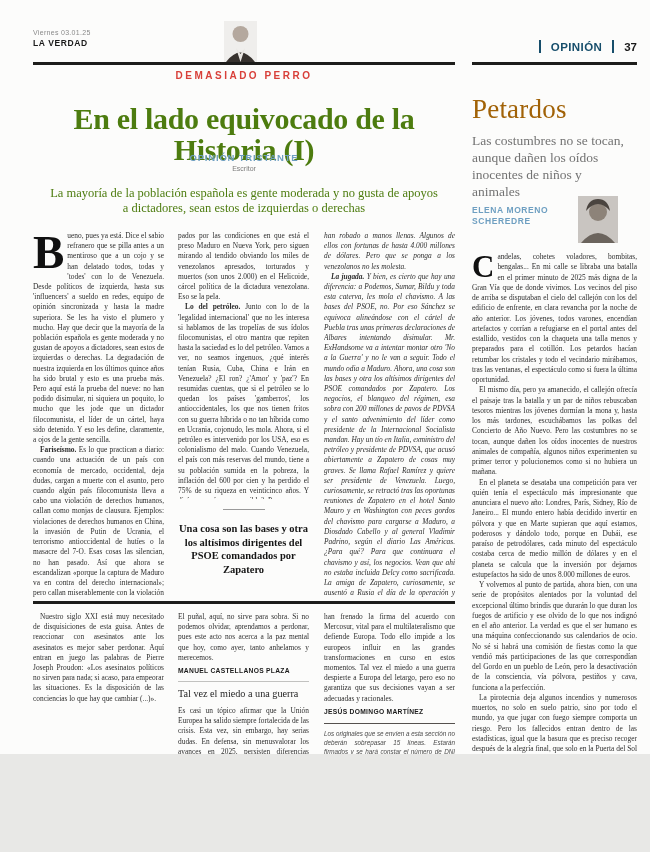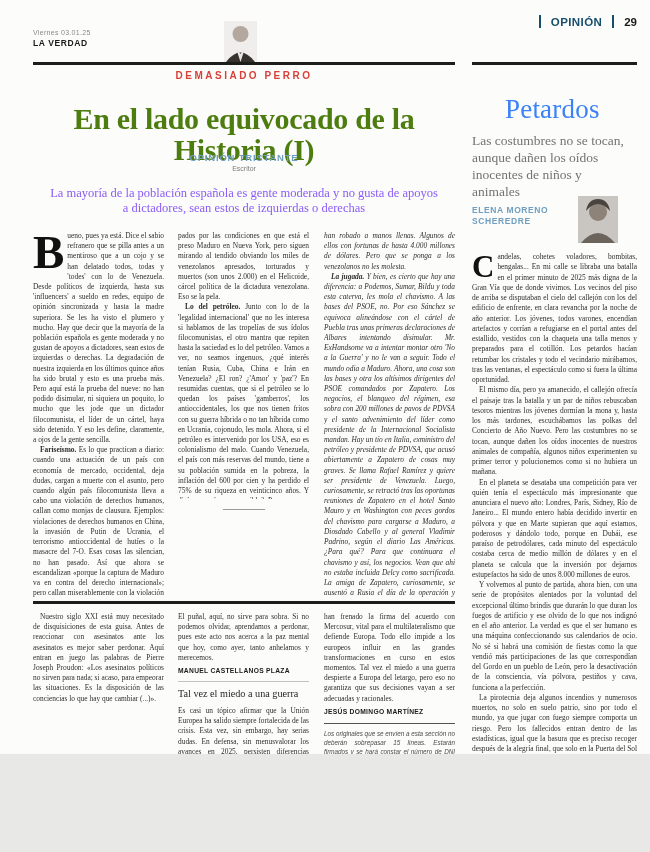--- a/index.html
+++ b/index.html
@@ -2,42 +2,42 @@
 <html lang="es"><head>
 <meta charset="utf-8">
 <style>
   html,body{margin:0;padding:0;background:#e8e8e6;}
   .page{position:relative;width:650px;height:754px;background:#fcfcfb;margin:0 auto;
         font-family:"Liberation Serif",serif;color:#2e2e2e;overflow:hidden;}
 
   
   .hdr-date{position:absolute;left:33px;top:29px;font:7px "Liberation Sans",sans-serif;color:#8a8a8a;letter-spacing:.3px;}
   .hdr-masthead{position:absolute;left:33px;top:38px;font:bold 8.5px "Liberation Sans",sans-serif;color:#1a1a1a;letter-spacing:.6px;}
-  .hdr-flag{position:absolute;right:13px;top:15px;display:flex;align-items:center;gap:10px;}
+  .hdr-flag{position:absolute;right:13px;top:40px;display:flex;align-items:center;gap:10px;}
   .flag-bar{width:2px;height:13px;background:#174e6b;}
   .flag-section{font:bold 11.5px "Liberation Sans",sans-serif;color:#174e6b;letter-spacing:.4px;}
   .flag-page{font:bold 11.5px "Liberation Sans",sans-serif;color:#1a1a1a;}
 
   .rule-main{position:absolute;left:33px;top:62px;width:422px;height:3px;background:#1d1d1b;}
   .rule-side{position:absolute;left:472px;top:62px;width:165px;height:3px;background:#1d1d1b;}
 
   .top-photo{position:absolute;left:224px;top:21px;width:33px;height:41px;}
   .sb-photo{position:absolute;left:578px;top:196px;width:40px;height:47px;}
 
   
   .kicker{position:absolute;left:33px;top:70px;width:422px;text-align:center;
           font:bold 10px "Liberation Sans",sans-serif;letter-spacing:2.5px;color:#d8403a;}
   .headline{position:absolute;left:33px;top:83px;width:422px;text-align:center;
             font:bold 30px/31px "Liberation Serif",serif;color:#4d7c0f;letter-spacing:-.3px;}
   .byline{position:absolute;left:33px;top:152px;width:422px;text-align:center;
           font:bold 9.5px "Liberation Sans",sans-serif;color:#6e9fc1;letter-spacing:.8px;}
   .byline-role{position:absolute;left:33px;top:165px;width:422px;text-align:center;
           font:7px "Liberation Sans",sans-serif;color:#7c7c7c;}
   .standfirst{position:absolute;left:48px;top:186px;width:392px;text-align:center;
-          font:12.5px/15px "Liberation Serif",serif;color:#8b5cf6;}
+          font:12.5px/15px "Liberation Serif",serif;color:#4d7c0f;}
 
   
   .bodycol{position:absolute;top:231px;width:131px;height:368px;overflow:hidden;
            font:7.4px/10.2px "Liberation Serif",serif;text-align:justify;color:#2e2e2e;}
   .c1{left:33px;} .c2{left:178px;} .c3{left:324px;font-style:italic;}
   .bodycol p{margin:0;}
   .bodycol p.ind{text-indent:7px;}
   .lead{font-weight:bold;}
   .dropcap{float:left;font:bold 47px/39px "Liberation Serif",serif;color:#111;padding:2px 3px 0 0;}
   .dropcap-sm{float:left;font:bold 31px/26px "Liberation Serif",serif;color:#111;padding:2px 3px 0 0;}
@@ -55,42 +55,42 @@
   .lcol p{margin:0;}
   .lcol p.ind{text-indent:7px;}
   .sig{font:bold 6.7px "Liberation Sans",sans-serif;color:#1a1a1a;letter-spacing:.3px;margin-top:4px;text-align:left;}
   .letter-rule{height:1px;background:#c2c2c0;margin:7px 0 6px;}
   .letter-title{font:10.2px "Liberation Serif",serif;color:#1f1f1f;margin:0 0 7px;white-space:nowrap;overflow:hidden;}
   .note-rule{height:1.5px;background:#55514e;margin:8px 0 6px;}
   .note{font:italic 6.3px/8.7px "Liberation Sans",sans-serif;color:#4a4a4a;text-align:justify;}
   .note b{font-style:italic;}
 
   
-  .sb-title{position:absolute;left:472px;top:72px;font:27px "Liberation Serif",serif;color:#3b82f6;letter-spacing:.2px;margin-left:33px;}
+  .sb-title{position:absolute;left:472px;top:72px;font:27px "Liberation Serif",serif;color:#a16207;letter-spacing:.2px;}
   .sb-standfirst{position:absolute;left:472px;top:132px;width:152px;
                  font:13.5px/17px "Liberation Serif",serif;color:#737373;}
   .sb-byline{position:absolute;left:472px;top:205px;font:bold 8.5px/11px "Liberation Sans",sans-serif;
              color:#6e9fc1;letter-spacing:.6px;}
   .sb-body{position:absolute;left:472px;top:252px;width:165px;height:584px;overflow:hidden;
            font:7.4px/10.25px "Liberation Serif",serif;text-align:justify;color:#2e2e2e;}
   .sb-body p{margin:0;}
   .sb-body p.ind{text-indent:7px;}
 </style>
 </head>
 <body>
 
 <div class="page">
 
   <div class="hdr-date">Viernes 03.01.25</div>
   <div class="hdr-masthead">LA VERDAD</div>
   <div class="hdr-flag">
     <span class="flag-bar"></span>
     <span class="flag-section">OPINIÓN</span>
     <span class="flag-bar"></span>
-    <span class="flag-page">29</span>
+    <span class="flag-page">37</span>
   </div>
 
   <div class="rule-main"></div>
   <div class="rule-side"></div>
 
   <div class="top-photo">
     <svg width="33" height="41" viewBox="0 0 33 41" xmlns="http://www.w3.org/2000/svg">
       <rect width="33" height="41" fill="#efeeec"></rect>
       <circle cx="16.5" cy="13" r="8" fill="#b4a89e"></circle>
       <path d="M2 41 Q16.5 22 31 41 Z" fill="#37322e"></path>
@@ -109,20 +109,21 @@
     <p class="ind"><span class="lead">Fariseísmo.</span> <span>Es lo que practican a diario: cuando una actuación de un país con economía de mercado, occidental, deja dudas, cargan a muerte con el asunto, pero cuando algún país filocomunista lleva a cabo una violación de derechos humanos, callan como monjas de clausura. Ejemplos: violaciones de derechos humanos en China, la invasión de Putin de Ucrania, el terrorismo antioccidental de hutíes o la masacre del 7-O. Esas cosas las silencian, no han pasado. Así que ahora se escandalizan «porque la captura de Maduro va en contra del derecho internacional»; pero callan miserablemente con la violación del derecho internacional que supone que Edmundo González arrasara en las elecciones y Maduro diera un golpe de Estado y se proclamara presidente. Ahora, preocu-</span></p>
   </div>
 
   <div class="bodycol c2">
     <div class="c2-text">
       <p><span>pados por las condiciones en que está el preso Maduro en Nueva York, pero siguen mirando al tendido obviando los miles de venezolanos apresados, torturados y muertos (son unos 2.000) en el Helicoide, cárcel política de la dictadura venezolana. Eso se la pela.</span></p>
       <p class="ind"><span class="lead">Lo del petróleo.</span> <span>Junto con lo de la 'legalidad internacional' que no les interesa si hablamos de las tropelías de sus ídolos filocomunistas, el otro mantra que repiten hasta la saciedad es lo del petróleo. Vamos a ver, no seamos ingenuos, ¿qué interés tenían Rusia, Cuba, China e Irán en Venezuela? ¿El ron? ¿'Amor' y 'paz'? En resumidas cuentas, que si el petróleo se lo quedan los países 'gamberros', los antioccidentales, los que nos tienen fritos con su guerra híbrida o no tan híbrida como en Ucrania, cojonudo, les mola. Ahora, si el petróleo es intervenido por los USA, eso es colonialismo del malo. Cuando Venezuela, el país con más reservas del mundo, tiene a su población sumida en la pobreza, la inflación del 600 por cien y ha perdido el 75% de su riqueza en veinticinco años. Y dirán, ¿y cómo es posible? Porque como siempre hacen los líderes de las dictaduras comunistas,</span></p>
     </div>
     <div class="pullquote">
       <div class="pq-rule"></div>
+      <div class="pq-text">Una cosa son las bases y otra los altísimos dirigentes del PSOE comandados por Zapatero</div>
     </div>
   </div>
 
   <div class="bodycol c3">
     <p><span>han robado a manos llenas. Algunos de ellos con fortunas de hasta 4.000 millones de dólares. Pero que se ponga a los venezolanos no les molesta.</span></p>
     <p class="ind"><span class="lead">La jugada.</span> <span>Y bien, es cierto que hay una diferencia: a Podemos, Sumar, Bildu y toda esta caterva, les mola el chavismo. A las bases del PSOE, no. Por eso Sánchez se equivoca alineándose con el cártel de Puebla tras unas primeras declaraciones de Albares intentando disimular. Mr. ExHandsome va a intentar montar otro 'No a la Guerra' y no le van a seguir. Todo el mundo odia a Maduro. Ahora, una cosa son las bases y otra los altísimos dirigentes del PSOE comandados por Zapatero. Los negocios, el blanqueo del régimen, esa sobra con 200 millones de pavos de PDVSA y el santo advenimiento del líder como presidente de la Internacional Socialista mandan. Hay un tío en Italia, exministro del petróleo y presidente de PDVSA, que acusó abiertamente a Zapatero de cosas muy graves. Se llama Rafael Ramírez y quiere ser presidente de Venezuela. Luego, curiosamente, se retractó tras las oportunas reuniones de Zapatero en el hotel Santo Mauro y en Washington con peces gordos del chavismo para cargarse a Maduro, a Diosdado Cabello y al general Vladimir Padrino, según el diario Las Américas. ¿Para qué? Para que continuara el chavismo y así, los negocios. Vean que ahí no estaba incluida Delcy como sacrificada. La amiga de Zapatero, curiosamente, se ausentó a Rusia el día de la operación y Trump la ha designado como 'conductora' de la transición. La pregunta es: ¿ha 'traicionado' Delcy también a 'su príncipe'? ¿Sigue ZF en el punto de mira de los americanos? Seguiremos la semana que viene.</span></p>
   </div>
 
   <div class="rule-letters"></div>
 

